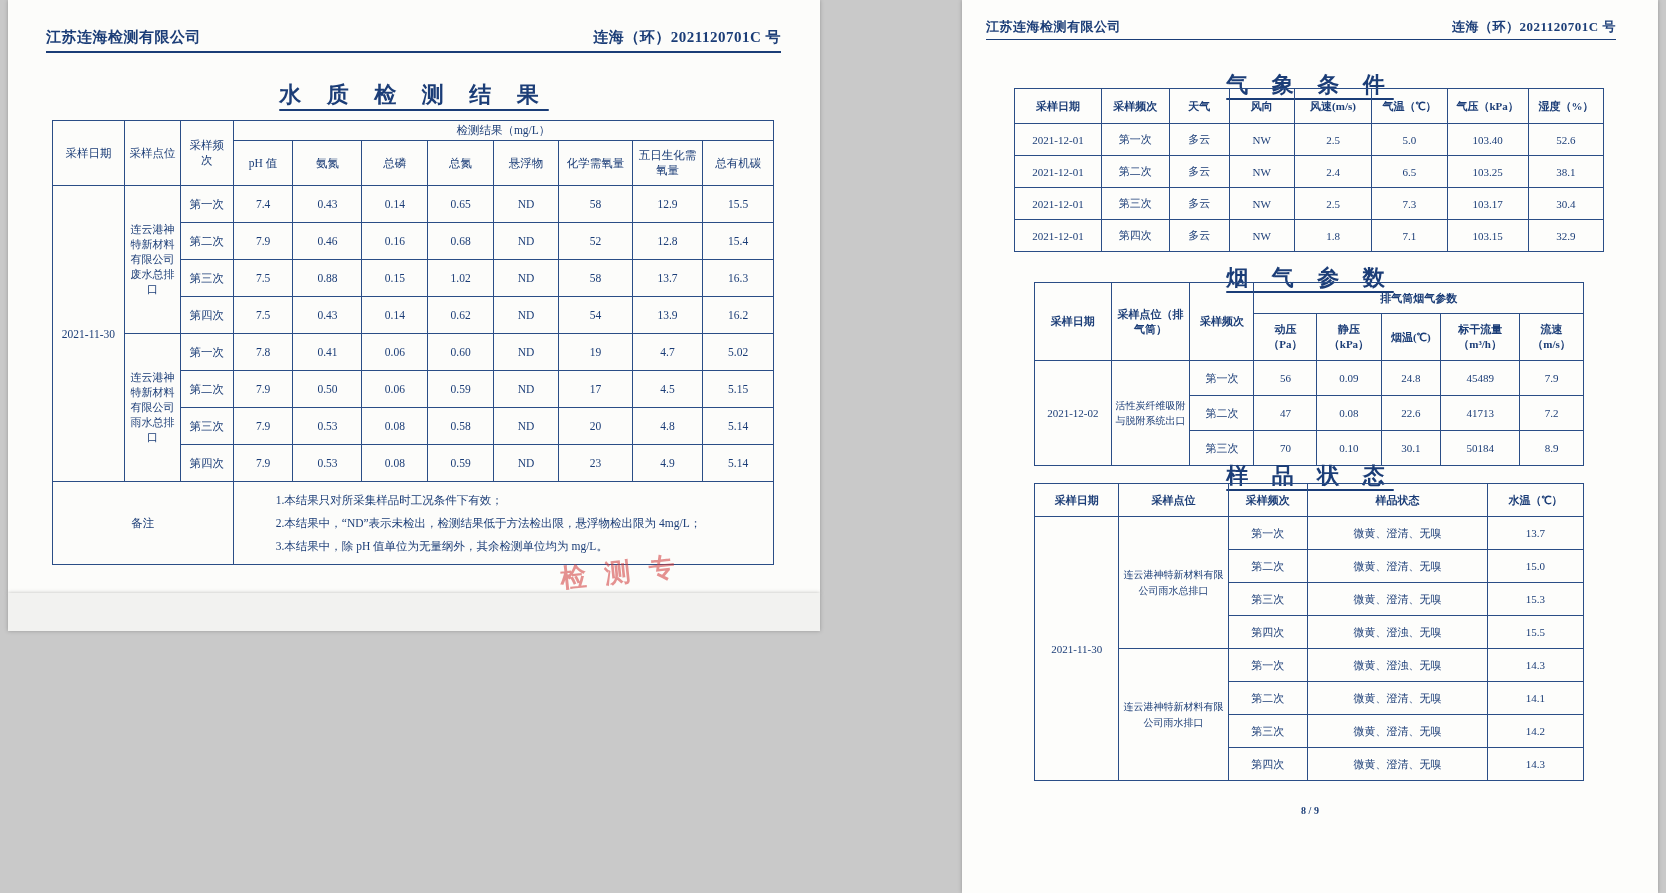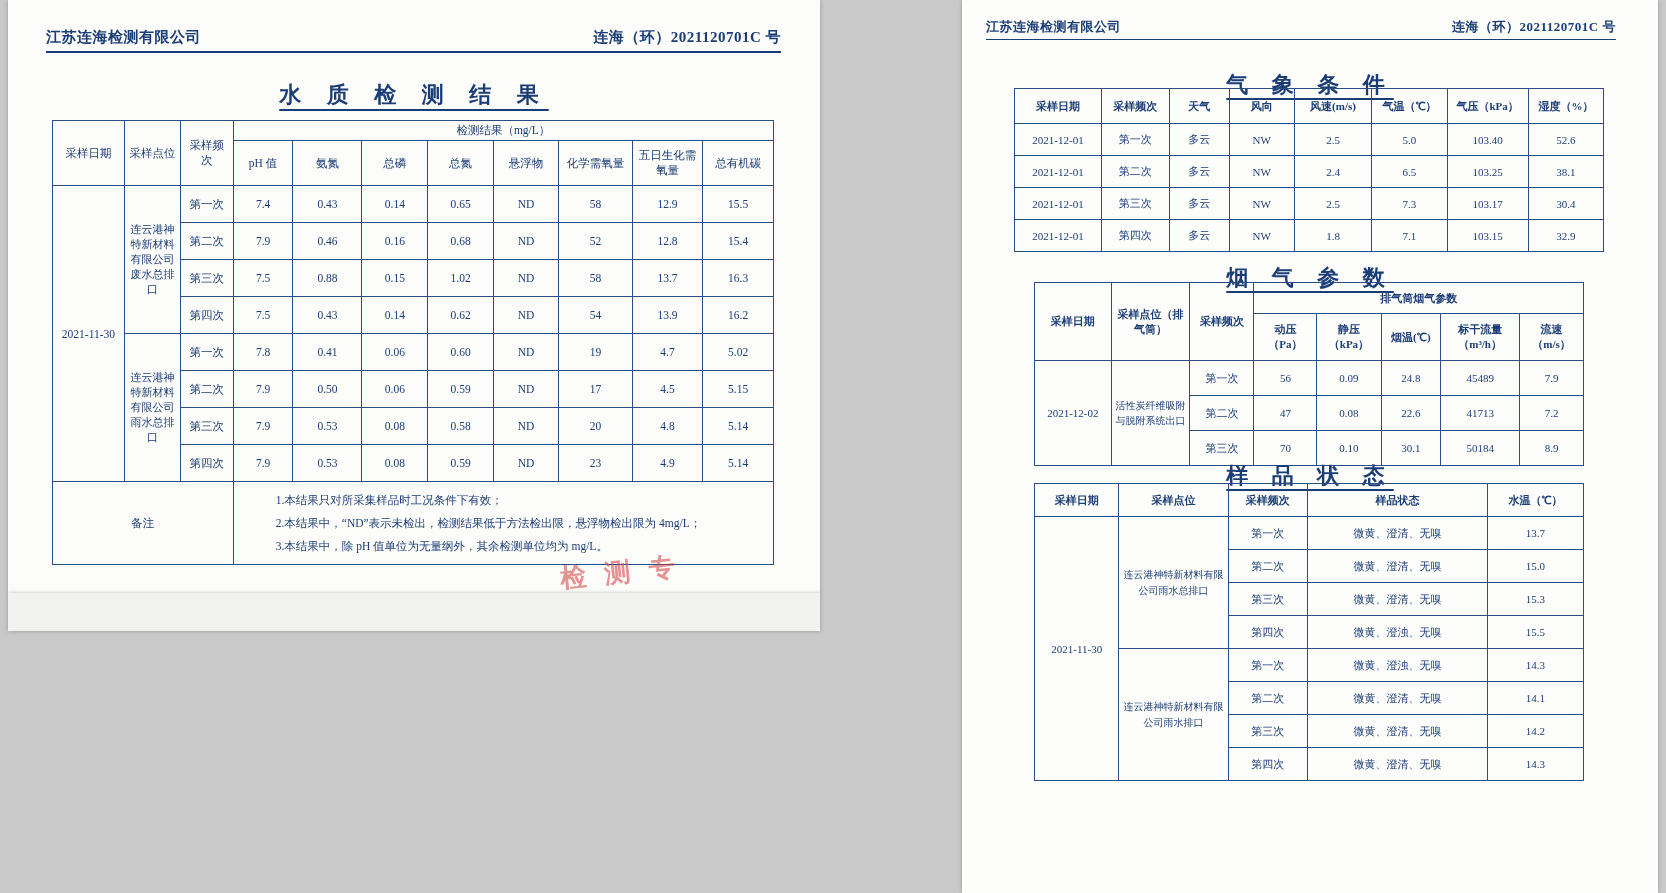--- a/index.html
+++ b/index.html
@@ -413,13 +413,14 @@
       <td>14.2</td>
     </tr>
     <tr>
       <td style="height:28px;">第四次</td>
       <td>微黄、澄清、无嗅</td>
       <td>14.3</td>
     </tr>
   </tbody>
     </table>
 
+  <div id="p8pageno">8 / 9</div>
 </div>
 
 </body></html>

